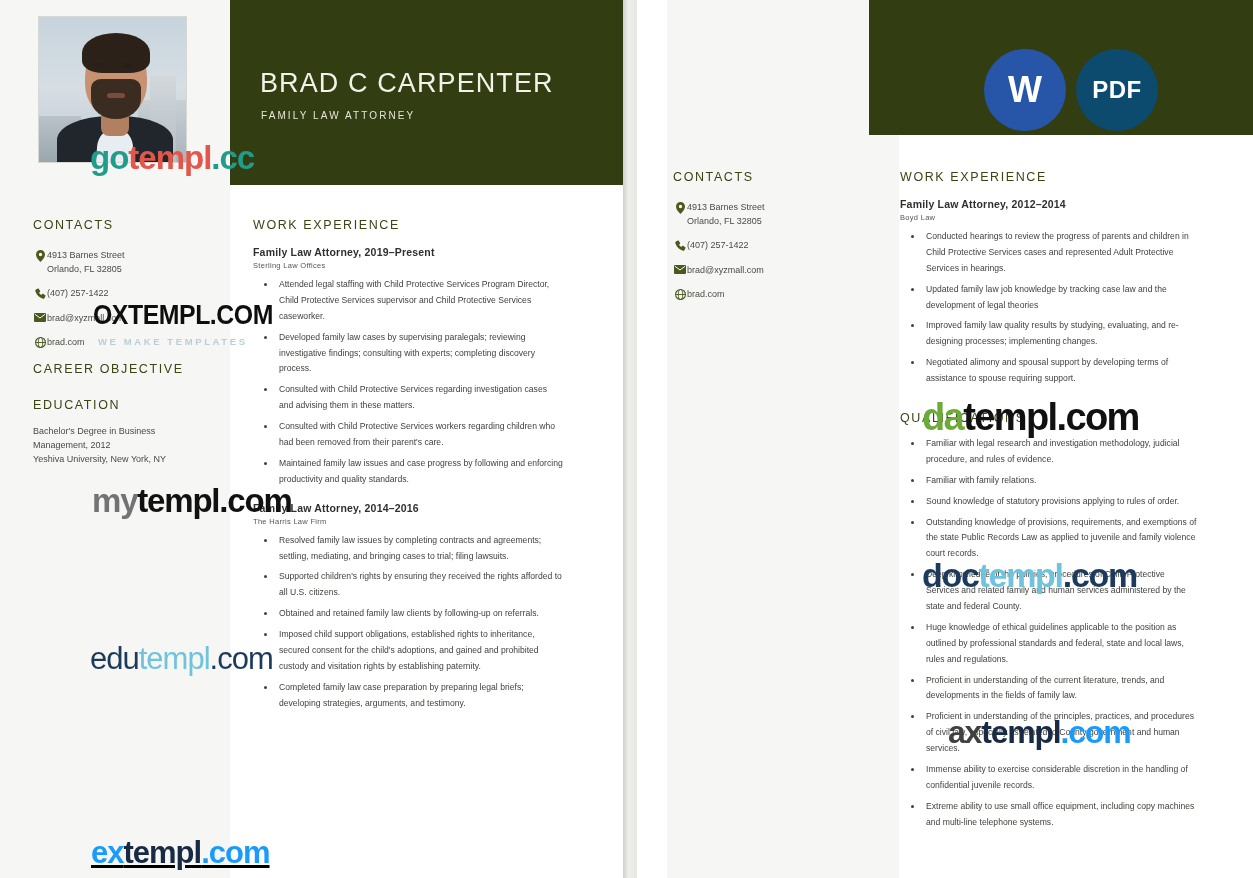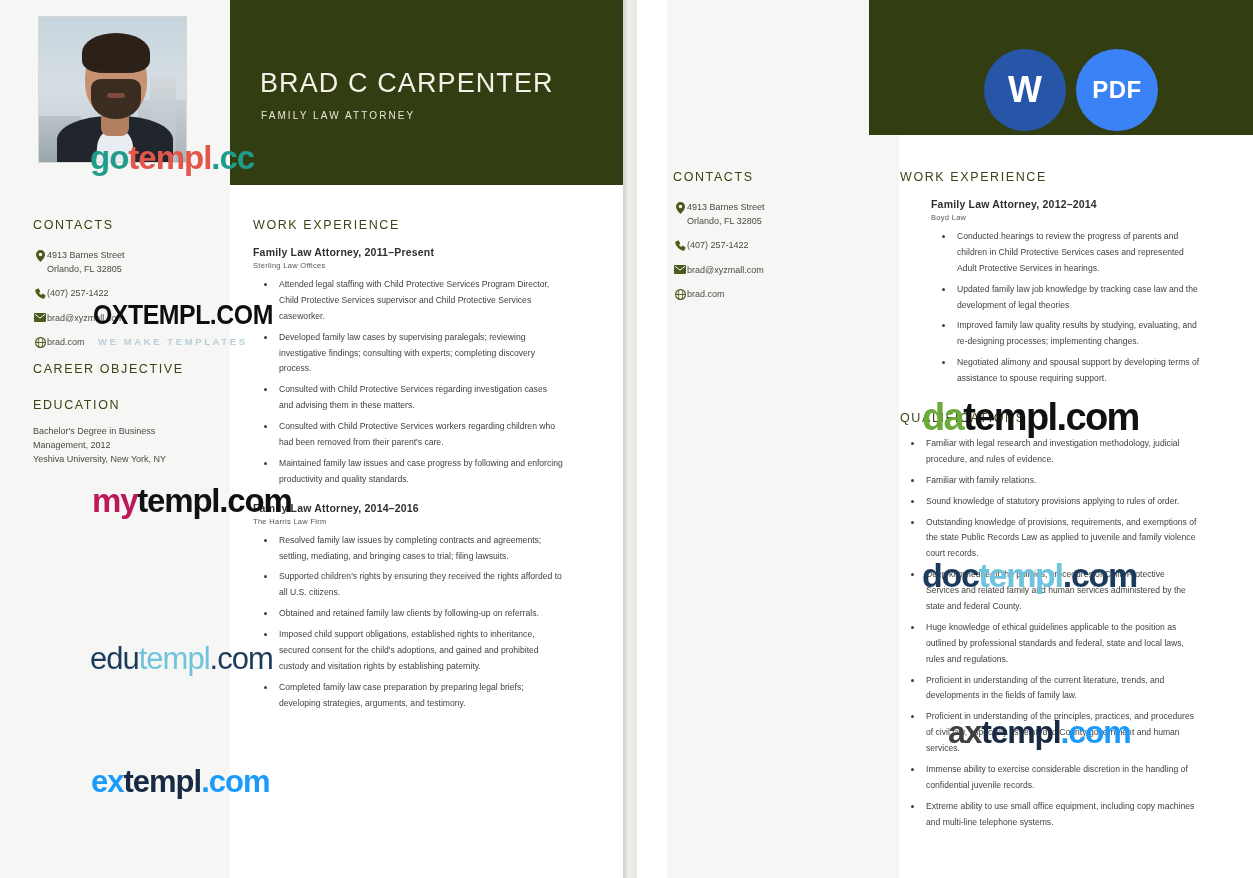--- a/index.html
+++ b/index.html
@@ -82,40 +82,40 @@
   .gutter { position: absolute; left: 623px; top: 0; width: 14px; height: 878px;
             background: linear-gradient(90deg,#cfcfcb,#eeeeea 40%,#e6e6e2); }
   .page2 { position: absolute; left: 637px; top: 0; width: 616px; height: 878px; background: #ffffff; }
   .p2-left { position: absolute; left: 30px; top: 0; width: 232px; height: 878px; background: #f6f6f4; }
   .p2-header { position: absolute; left: 232px; top: 0; width: 384px; height: 135px; background: #333d12; }
 
   .badge { position: absolute; top: 49px; width: 82px; height: 82px; border-radius: 50%;
            display: flex; align-items: center; justify-content: center;
            color: #fff; font-weight: 700; }
   .badge.w  { left: 347px; background: #2756a8; font-size: 36px; }
-  .badge.p  { left: 439px; background: #3b82f6; font-size: 24px; letter-spacing: .5px; }
+  .badge.p  { left: 439px; background: #0c4a6e; font-size: 24px; letter-spacing: .5px; }
 
   
   .wm { position: absolute; white-space: nowrap; pointer-events: none; }
   .wm-go   { left: 90px;  top: 139px; font-size: 33px; font-weight: 700; letter-spacing: -1px; }
   .wm-go .a { color: #1f9c8a; } .wm-go .b { color: #e2574c; } .wm-go .c { color: #1f9c8a; }
 
   .wm-ox   { left: 93px;  top: 300px; font-family: "Liberation Sans Narrow","Liberation Sans",sans-serif;
              font-size: 27px; font-weight: 700; color: #0e0e0e; letter-spacing: -0.5px;
              transform: scaleX(.92); transform-origin: left top; }
   .wm-ox-sub { left: 98px; top: 336px; font-size: 9.5px; letter-spacing: 2.6px;
                color: #b9cfd8; font-weight: 600; }
 
   .wm-my   { left: 92px;  top: 482px; font-size: 33px; font-weight: 700; letter-spacing: -1.2px; }
-  .wm-my .a { color: #be185d; } .wm-my .b { color: #111; }
+  .wm-my .a { color: #737373; } .wm-my .b { color: #111; }
 
   .wm-edu  { left: 90px;  top: 641px; font-size: 31px; font-weight: 400; letter-spacing: -1px; }
   .wm-edu .a { color: #1b3a5c; } .wm-edu .b { color: #6fc3dd; } .wm-edu .c { color: #1b3a5c; }
 
-  .wm-ex   { left: 91px;  top: 764px; font-size: 31px; font-weight: 700; letter-spacing: -1px; }
+  .wm-ex   { left: 91px;  top: 835px; font-size: 31px; font-weight: 700; letter-spacing: -1px; text-decoration: underline; }
   .wm-ex .a { color: #1a9bfc; } .wm-ex .b { color: #182a44; } .wm-ex .c { color: #1a9bfc; }
 
   .wm-sho  { left: 933px; top: 221px; font-size: 30px; font-weight: 700; letter-spacing: -.8px; }
   .wm-sho .a { color: #f07d2a; } .wm-sho .b { color: #1b2b44; } .wm-sho .c { color: #2bb7d4; }
 
   .wm-da   { left: 922px; top: 396px; font-size: 38px; font-weight: 700; letter-spacing: -1.6px; }
   .wm-da .a { color: #6cab3a; } .wm-da .b { color: #111; }
 
   .wm-doc  { left: 922px; top: 556px; font-size: 34px; font-weight: 700; letter-spacing: -1.3px; }
   .wm-doc .a { color: #1b3a5c; } .wm-doc .b { color: #6fc3dd; } .wm-doc .c { color: #1b3a5c; }
@@ -195,21 +195,21 @@
 
       <div class="sec-title" style="margin-top:22px;">EDUCATION</div>
       <div class="body-txt" style="margin-top:12px;line-height:1.6;">Bachelor's Degree in Business Management, 2012</div>
       <div class="body-txt" style="line-height:1.6;">Yeshiva University, New York, NY</div>
     </div>
 
     <div style="position:absolute;left:253px;top:218px;width:310px;">
       <div class="sec-title">WORK EXPERIENCE</div>
       <div id="p1-jobs">
     <div style="margin-top:14px;">
-      <div class="job-title">Family Law Attorney, 2011–Present</div>
+      <div class="job-title">Family Law Attorney, 2019–Present</div>
       <div class="job-org">Sterling Law Offices</div>
       <ul class="bullets">
               <li>Attended legal staffing with Child Protective Services Program Director, Child Protective Services supervisor and Child Protective Services caseworker.</li>
               <li>Developed family law cases by supervising paralegals; reviewing investigative findings; consulting with experts; completing discovery process.</li>
               <li>Consulted with Child Protective Services regarding investigation cases and advising them in these matters.</li>
               <li>Consulted with Child Protective Services workers regarding children who had been removed from their parent's care.</li>
               <li>Maintained family law issues and case progress by following and enforcing productivity and quality standards.</li>
             </ul>
     </div>
     <div style="margin-top:14px;">
@@ -276,21 +276,21 @@
                 <path d="M.8 6h10.4" stroke="currentColor" stroke-width="1"></path>
               </svg>
             </span>
       <span class="ctext">brad.com</span>
     </div>
         </div>
     </div>
 
     <div style="position:absolute;left:263px;top:170px;width:300px;">
       <div class="sec-title">WORK EXPERIENCE</div>
-      <div style="margin-top:14px;margin-left:31px;">
+      <div style="margin-top:14px;">
         <div class="job-title">Family Law Attorney, 2012–2014</div>
         <div class="job-org">Boyd Law</div>
         <ul class="bullets" id="p2-job-bullets">
             <li>Conducted hearings to review the progress of parents and children in Child Protective Services cases and represented Adult Protective Services in hearings.</li>
             <li>Updated family law job knowledge by tracking case law and the development of legal theories</li>
             <li>Improved family law quality results by studying, evaluating, and re-designing processes; implementing changes.</li>
             <li>Negotiated alimony and spousal support by developing terms of assistance to spouse requiring support.</li>
           </ul>
       </div>
       <div class="sec-title" style="margin-top:24px;">QUALIFICATIONS</div>

